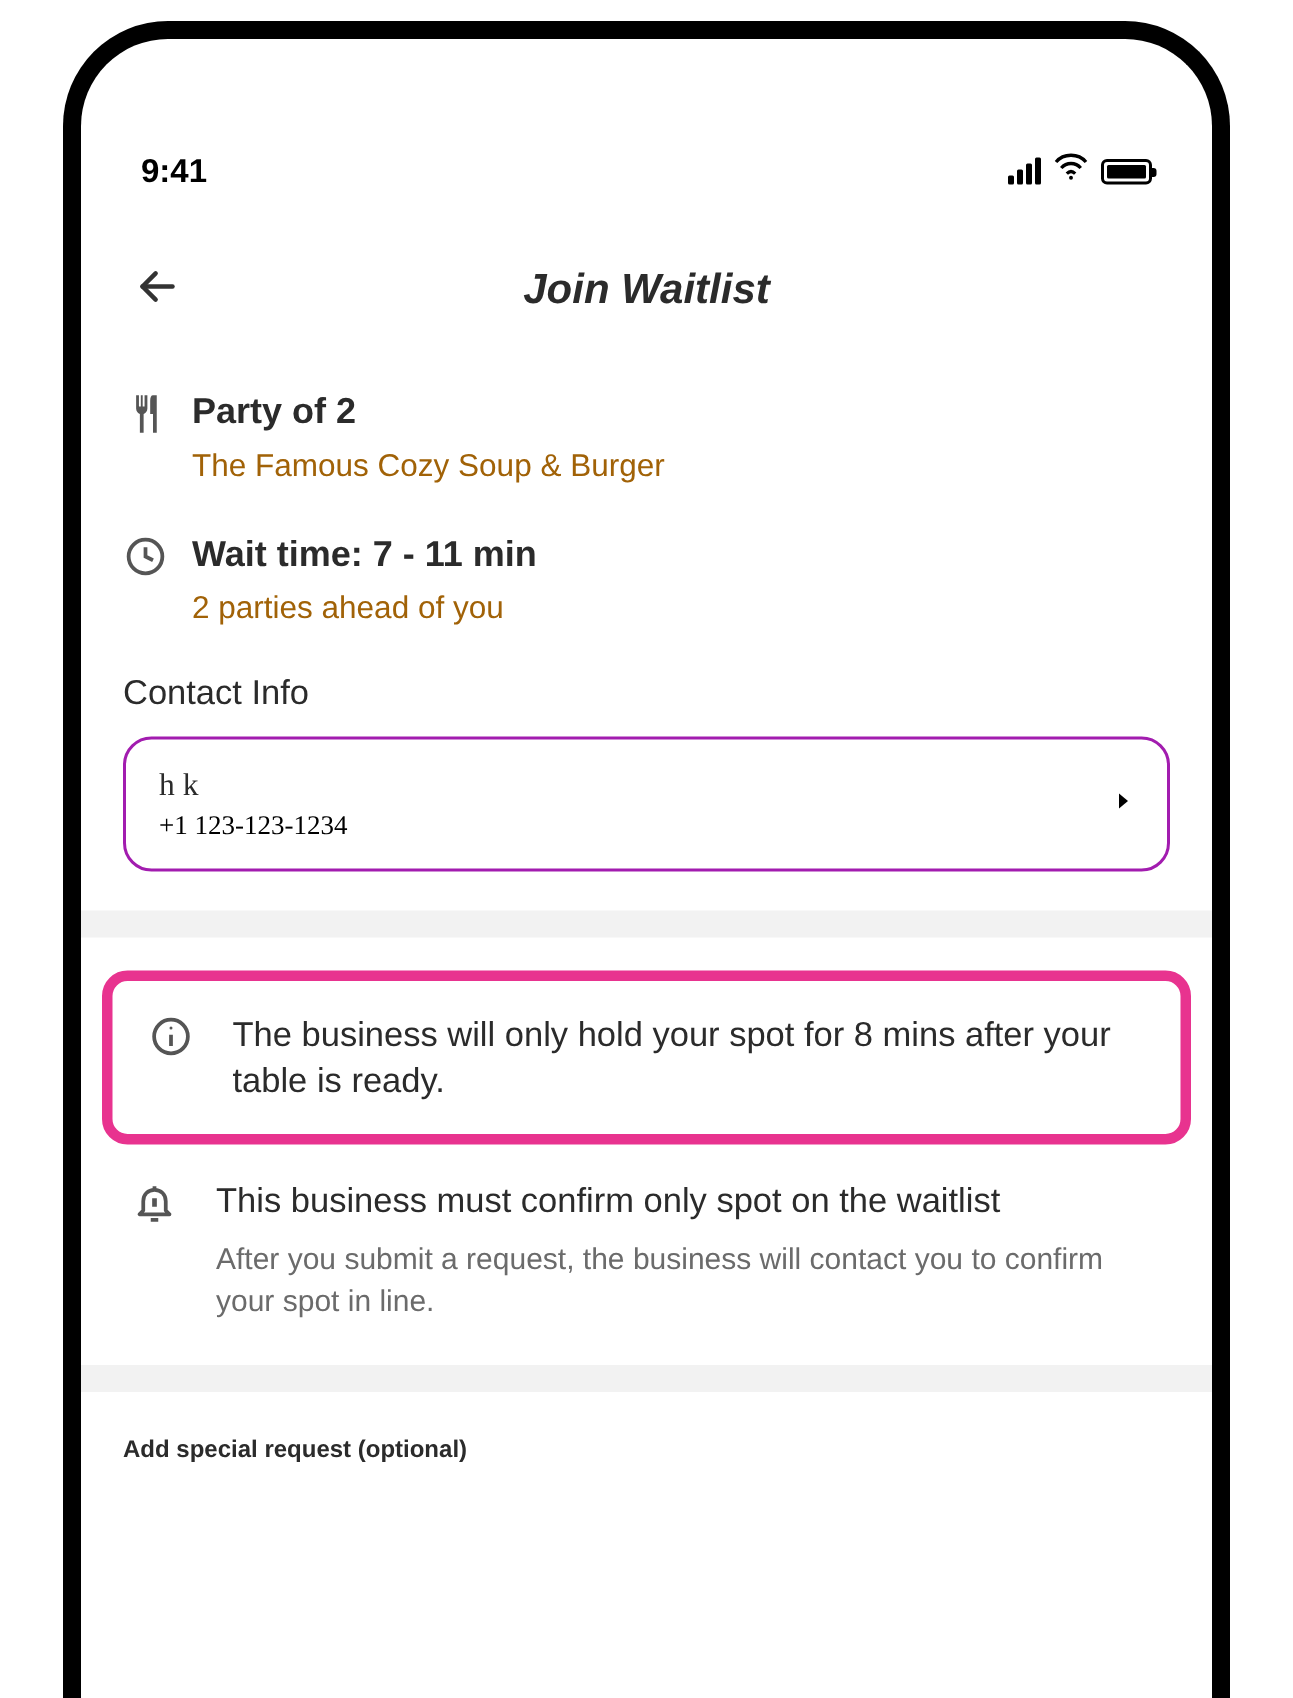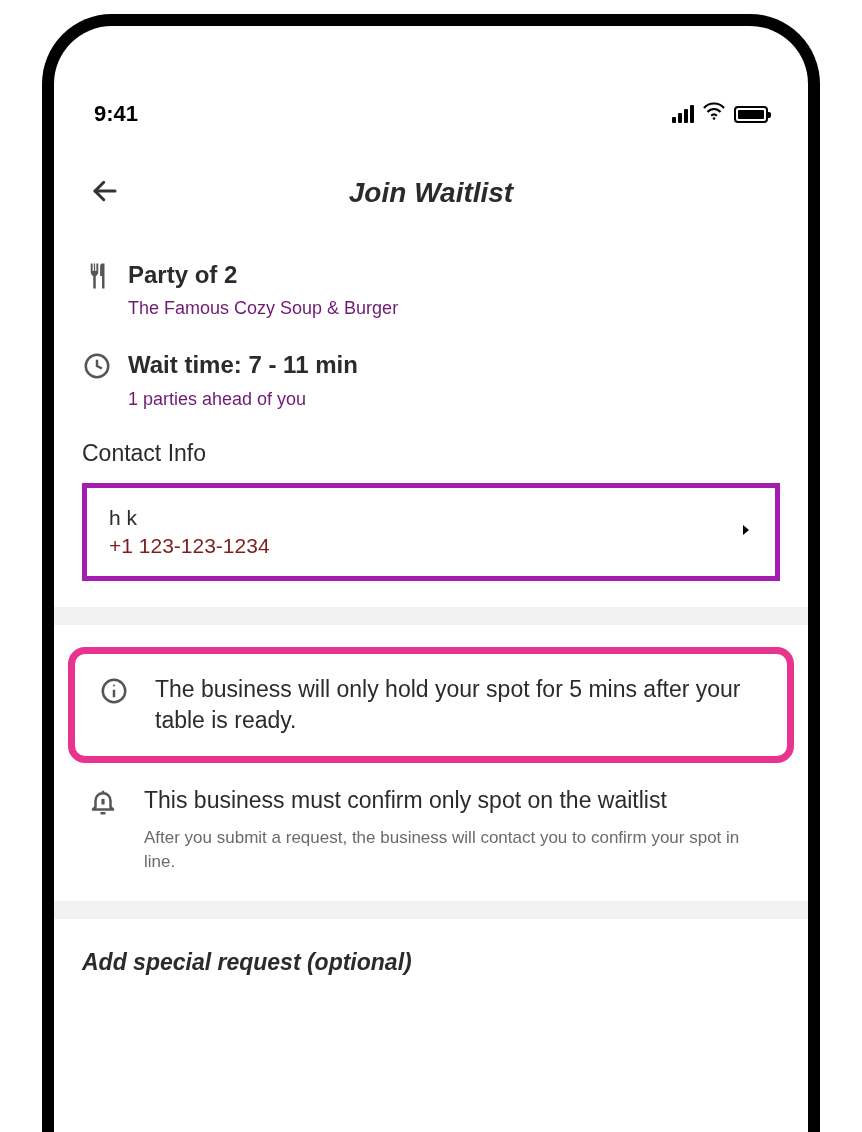--- a/index.html
+++ b/index.html
@@ -123,48 +123,49 @@
       color: #555;
     }
     .info-icon svg { width: 100%; height: 100%; }
     .info-text .title {
       font-size: 24px;
       font-weight: 700;
       color: #2b2b2b;
       line-height: 1.3;
     }
     .info-text .subtitle {
-      font-size: 18px;
-      color: #701a75;
+      font-size: 21px;
+      color: #a16207;
       margin-top: 6px;
       line-height: 1.4;
     }
     .section-label {
       font-size: 23px;
       font-weight: 400;
       color: #2b2b2b;
       margin-bottom: 16px;
     }
     .contact-card {
-      border: 5px solid #a21caf;
-      border-radius: 0;
+      border: 2px solid #a21caf;
+      border-radius: 19px;
       padding: 18px 22px;
       display: flex;
       justify-content: space-between;
       align-items: center;
       cursor: pointer;
+      font-family: Liberation Serif, serif;
     }
     .contact-name {
       font-size: 21px;
       color: #2b2b2b;
       margin-bottom: 4px;
     }
     .contact-phone {
-      font-size: 21px;
-      color: #7f1d1d;
+      font-size: 18px;
+      color: #000000;
     }
     .chevron svg { width: 14px; height: 14px; }
     .separator {
       height: 18px;
       background: #f2f2f2;
       margin: 26px -28px 0 -28px;
     }
     .notice-section {
       padding: 22px 0 0 0;
     }
@@ -188,31 +189,30 @@
       color: #555;
     }
     .notice-icon svg { width: 100%; height: 100%; }
     .notice-text .title {
       font-size: 23px;
       font-weight: 400;
       color: #2b2b2b;
       line-height: 1.35;
     }
     .notice-text .subtitle {
-      font-size: 17px;
+      font-size: 20px;
       color: #6b6b6b;
       margin-top: 10px;
       line-height: 1.4;
     }
     .add-request {
-      font-size: 23px;
+      font-size: 16px;
       font-weight: 700;
       color: #2b2b2b;
       padding-top: 30px;
-      font-style: italic;
     }
   </style>
 </head>
 <body>
 
 <div class="phone-frame">
   <div class="phone-inner">
 
     <div class="status-bar">
       <span>9:41</span>
@@ -264,21 +264,21 @@
 
       <div class="info-row">
         <div class="info-icon">
           <svg viewBox="0 0 24 24" fill="none" stroke="#555" stroke-width="2">
             <circle cx="12" cy="12" r="9"></circle>
             <polyline points="12 7 12 12 16 14"></polyline>
           </svg>
         </div>
         <div class="info-text">
           <div class="title">Wait time: 7 - 11 min</div>
-          <div class="subtitle">1 parties ahead of you</div>
+          <div class="subtitle">2 parties ahead of you</div>
         </div>
       </div>
 
       <div class="section-label">Contact Info</div>
 
       <div class="contact-card">
         <div>
           <div class="contact-name">h k</div>
           <div class="contact-phone">+1 123-123-1234</div>
         </div>
@@ -296,21 +296,21 @@
         <div class="highlight-box">
           <div class="notice-row">
             <div class="notice-icon">
               <svg viewBox="0 0 24 24" fill="none" stroke="#555" stroke-width="2">
                 <circle cx="12" cy="12" r="9"></circle>
                 <line x1="12" y1="11" x2="12" y2="17"></line>
                 <circle cx="12" cy="7.5" r="0.8" fill="#555" stroke="none"></circle>
               </svg>
             </div>
             <div class="notice-text">
-              <div class="title">The business will only hold your spot for 5 mins after your table is ready.</div>
+              <div class="title">The business will only hold your spot for 8 mins after your table is ready.</div>
             </div>
           </div>
         </div>
 
         <div class="notice-row">
           <div class="notice-icon">
             <svg viewBox="0 0 24 24" fill="none" stroke="#555" stroke-width="2" stroke-linejoin="round">
               <path d="M18 16 L18 11 C18 7.5 15.5 5 12 5 C8.5 5 6 7.5 6 11 L6 16 L4 18 L20 18 Z"></path>
               <line x1="10" y1="21" x2="14" y2="21"></line>
               <line x1="12" y1="3" x2="12" y2="5"></line>

